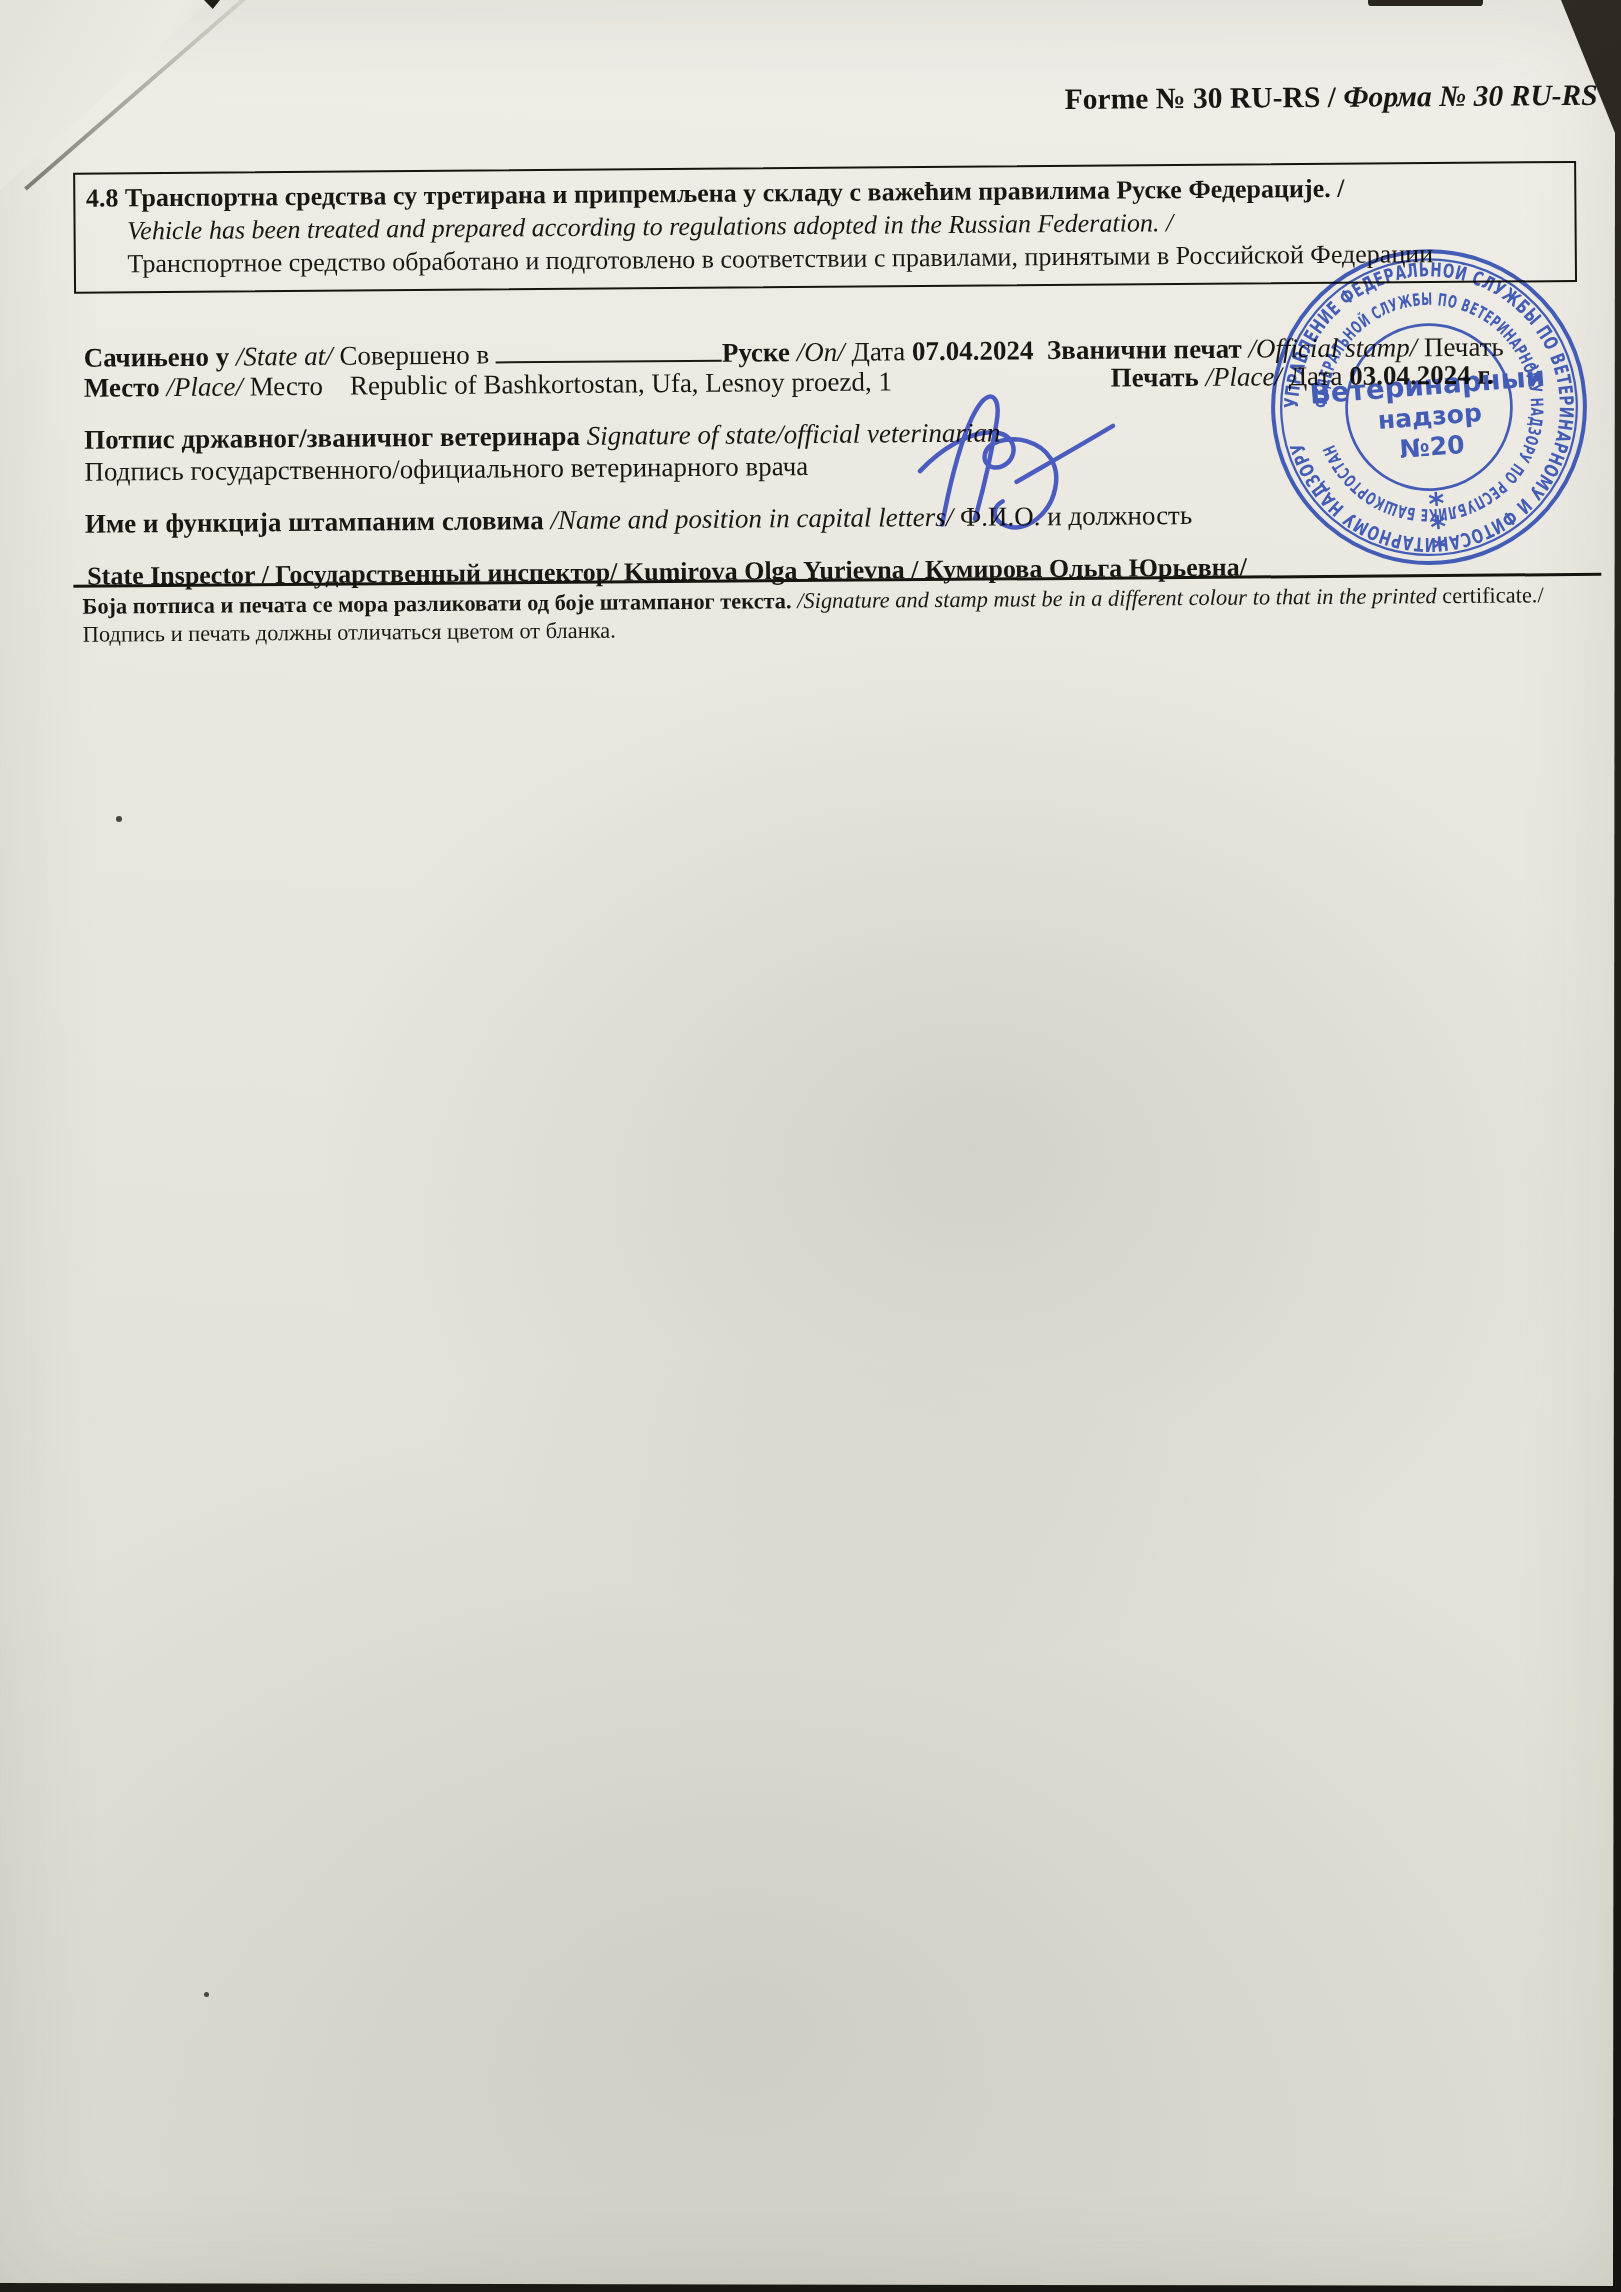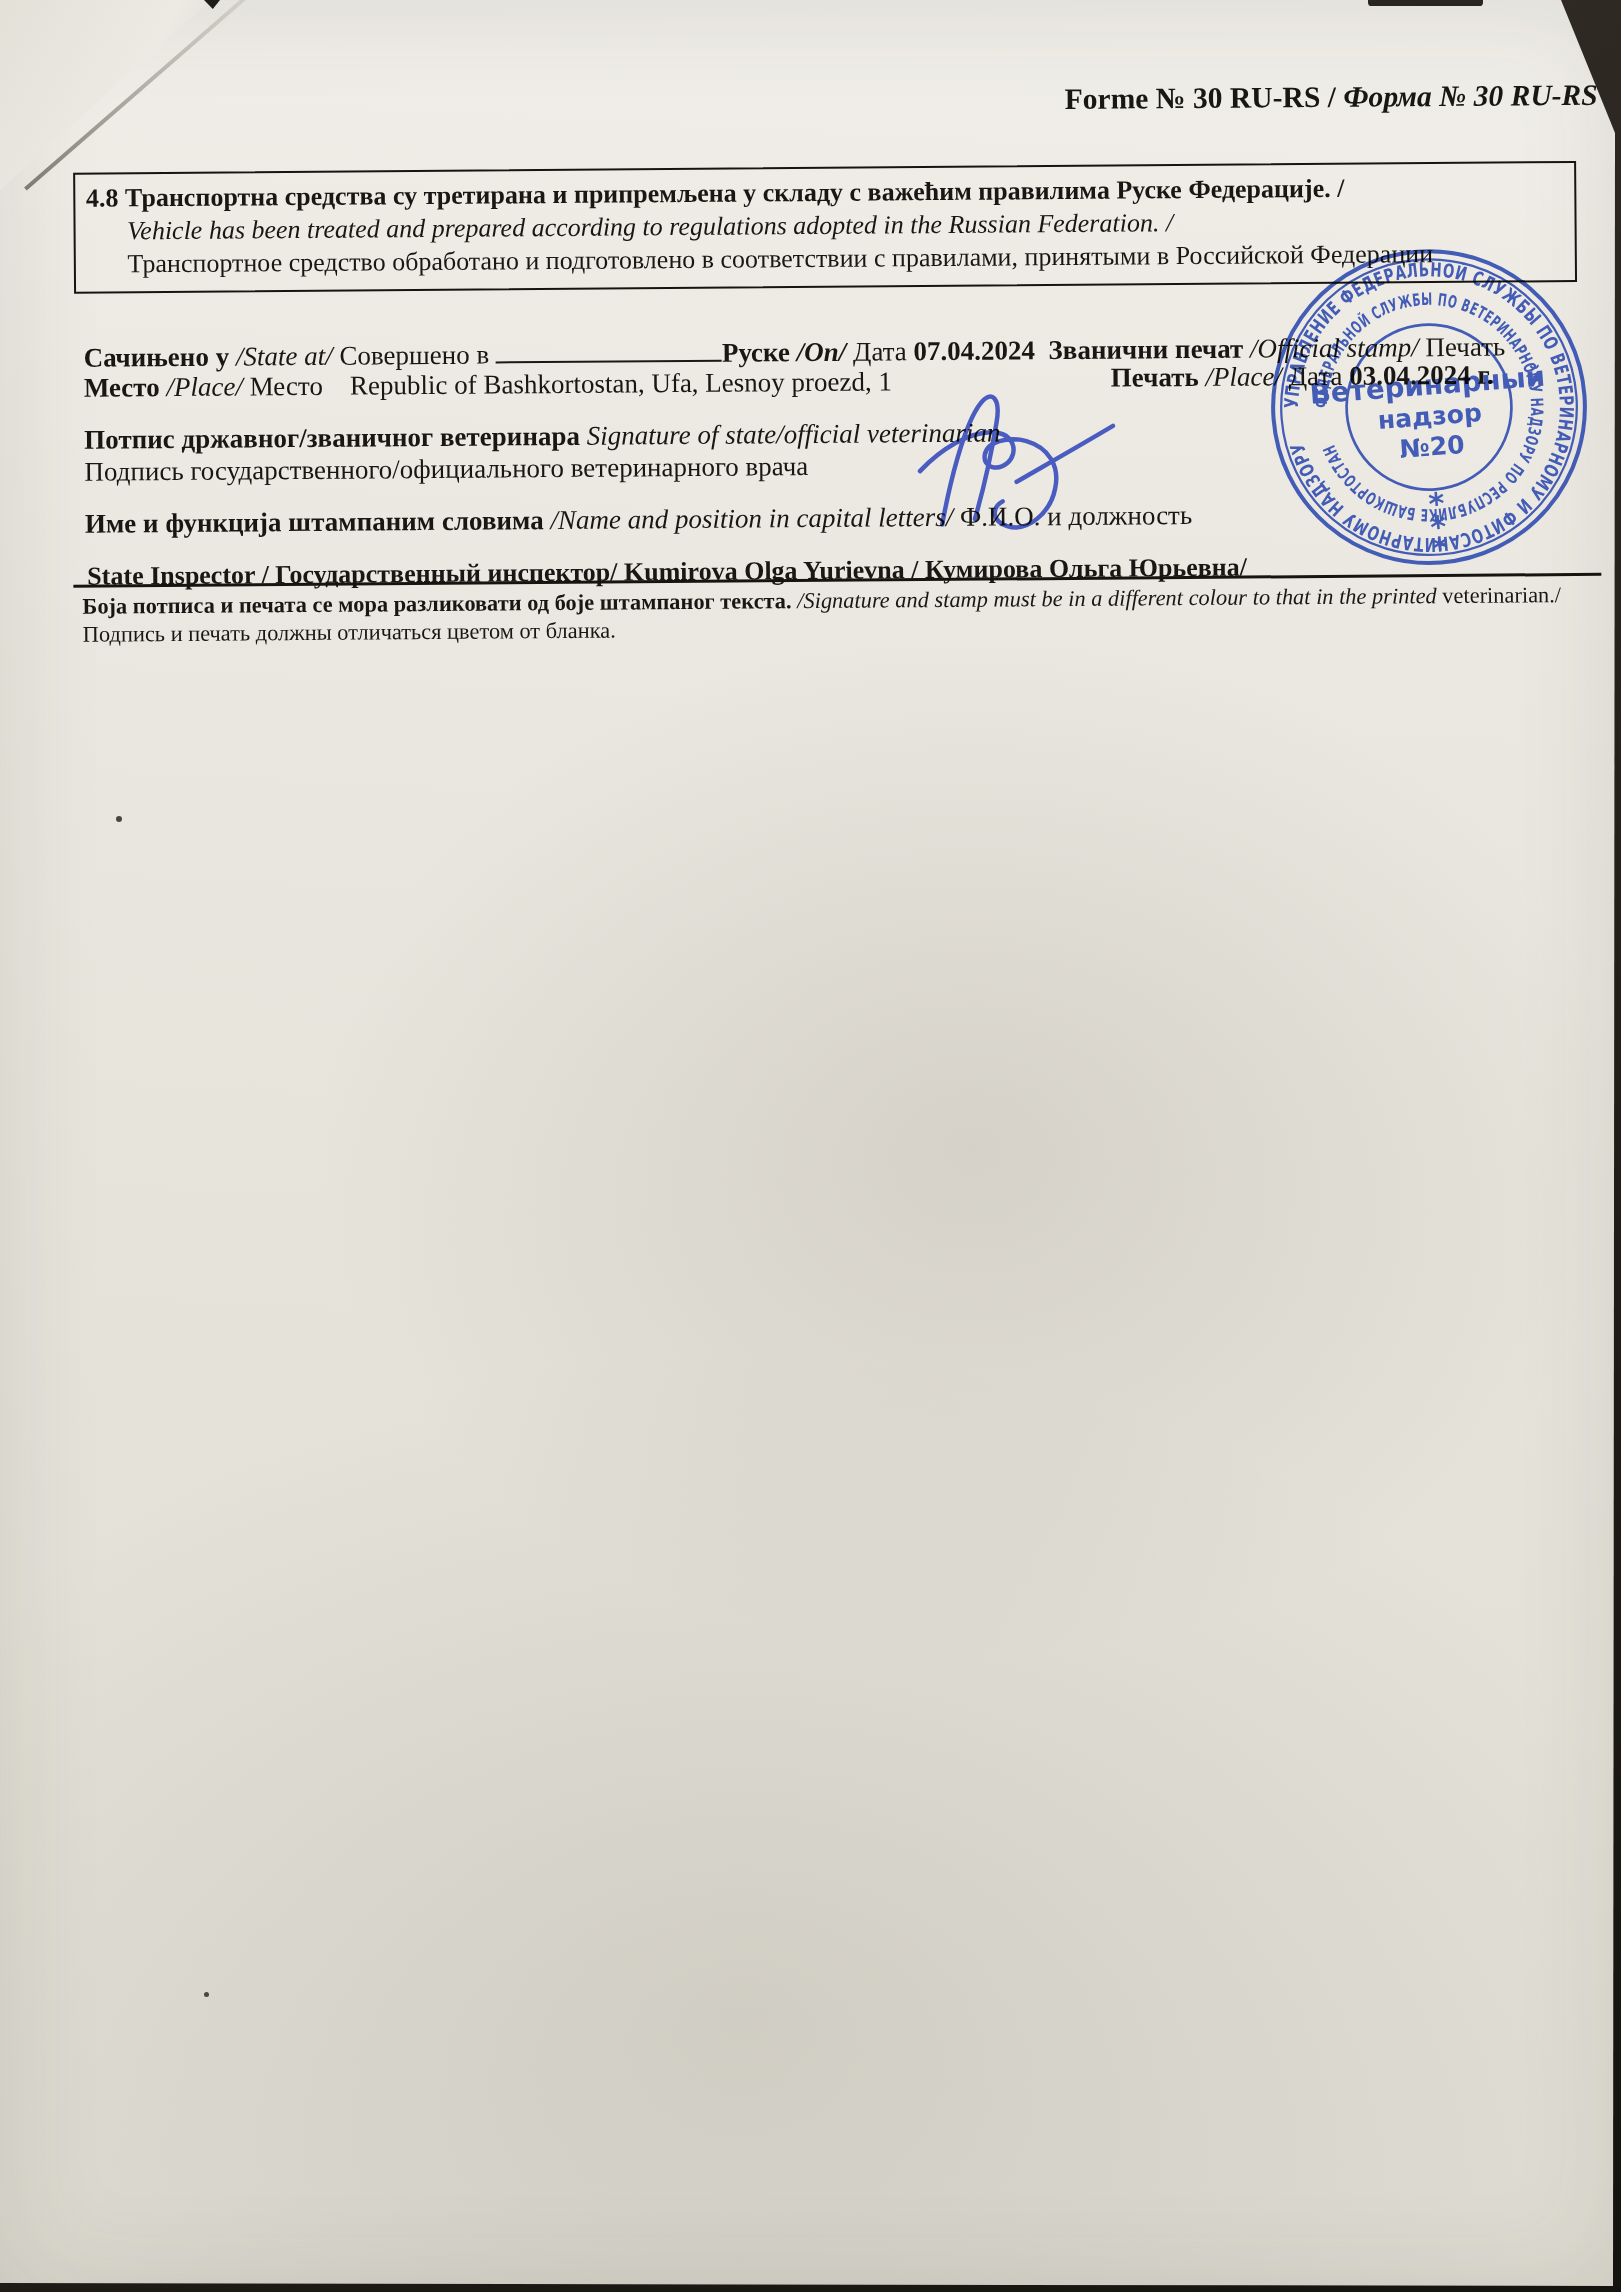--- a/index.html
+++ b/index.html
@@ -29,21 +29,21 @@
   .corner-fold-edge{
     position:absolute;left:-10.7px;top:90px;width:296px;height:3.6px;
     background:linear-gradient(90deg,rgba(40,36,28,.55),rgba(90,84,70,.35) 60%,rgba(90,84,70,.12));
     transform:rotate(-41deg);
   }
   .corner-notch{position:absolute;left:204px;top:0;width:16px;height:9px;background:#201d17;clip-path:polygon(0 0,100% 0,55% 100%);}
   .speck{position:absolute;border-radius:50%;background:#4a463e;}
   .content{position:absolute;inset:0;transform:rotate(-0.45deg);transform-origin:50% 40%;color:#191713;}
   .b{font-weight:bold;}
   .i{font-style:italic;}
-  .bi{font-weight:bold;font-style:italic;}
+  .bi{font-weight:normal;font-style:italic;}
   .line{position:absolute;font-size:27px;line-height:33px;white-space:nowrap;}
   .line span{white-space:pre;}
   .header-line{position:absolute;left:1071px;top:85px;font-size:29.6px;font-weight:bold;white-space:nowrap;}
   .clause-box{
     position:absolute;left:79px;top:167px;width:1478px;
     border:2.7px solid #16140e;
     padding:7.2px 10.7px 10.7px 10.7px;
     font-size:26px;line-height:33px;
   }
   .clause-box .indent{margin-left:41px;}
@@ -99,21 +99,21 @@
 
     <div class="line" style="left:88px;top:502px;">
       <span class="b">Име и функција штампаним словима </span><span class="i">/Name and position in capital letters/</span><span> Ф.И.О. и должность</span>
     </div>
 
     <div class="line b" style="left:90px;top:554px;font-size:26px;">State Inspector  /  Государственный инспектор/ Kumirova Olga Yurievna / Кумирова Ольга Юрьевна/</div>
 
     <div class="rule"></div>
 
     <div class="line footnote" style="left:85px;top:587px;">
-      <span class="b">Боја потписа и печата се мора разликовати од боје штампаног текста. </span><span class="i">/Signature and stamp must be in a different colour to that in the printed </span><span>veterinarian./</span>
+      <span class="b">Боја потписа и печата се мора разликовати од боје штампаног текста. </span><span class="i">/Signature and stamp must be in a different colour to that in the printed </span><span>certificate./</span>
     </div>
     <div class="line footnote" style="left:85px;top:615px;">
       <span>Подпись и печать должны отличаться цветом от бланка.</span>
     </div>
 
     <svg class="sig-svg" width="215" height="170" viewBox="0 0 240 190">
       <g fill="none" stroke="#4b5cc0" stroke-width="5" stroke-linecap="round" transform="rotate(-6 120 95)">
         <path d="M 30 158 C 42 118 66 50 88 28 C 102 14 111 25 103 52 C 91 94 77 132 67 156"></path>
         <path d="M 12 96 C 38 74 72 58 98 62 C 122 66 124 88 110 98 C 98 106 82 100 86 86 C 90 72 114 68 134 76 C 158 86 168 108 160 132 C 152 158 124 178 102 168 C 86 161 86 146 100 140"></path>
         <path d="M 118 120 C 150 106 192 88 232 70"></path>

